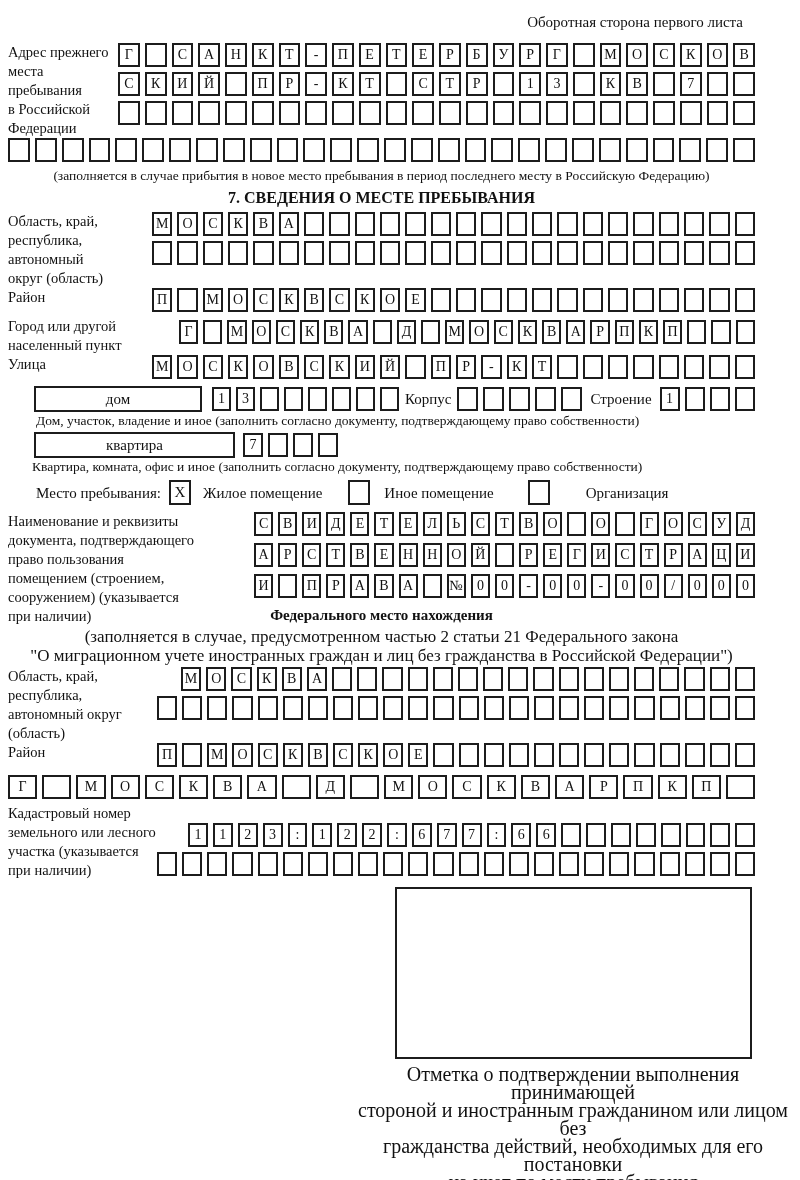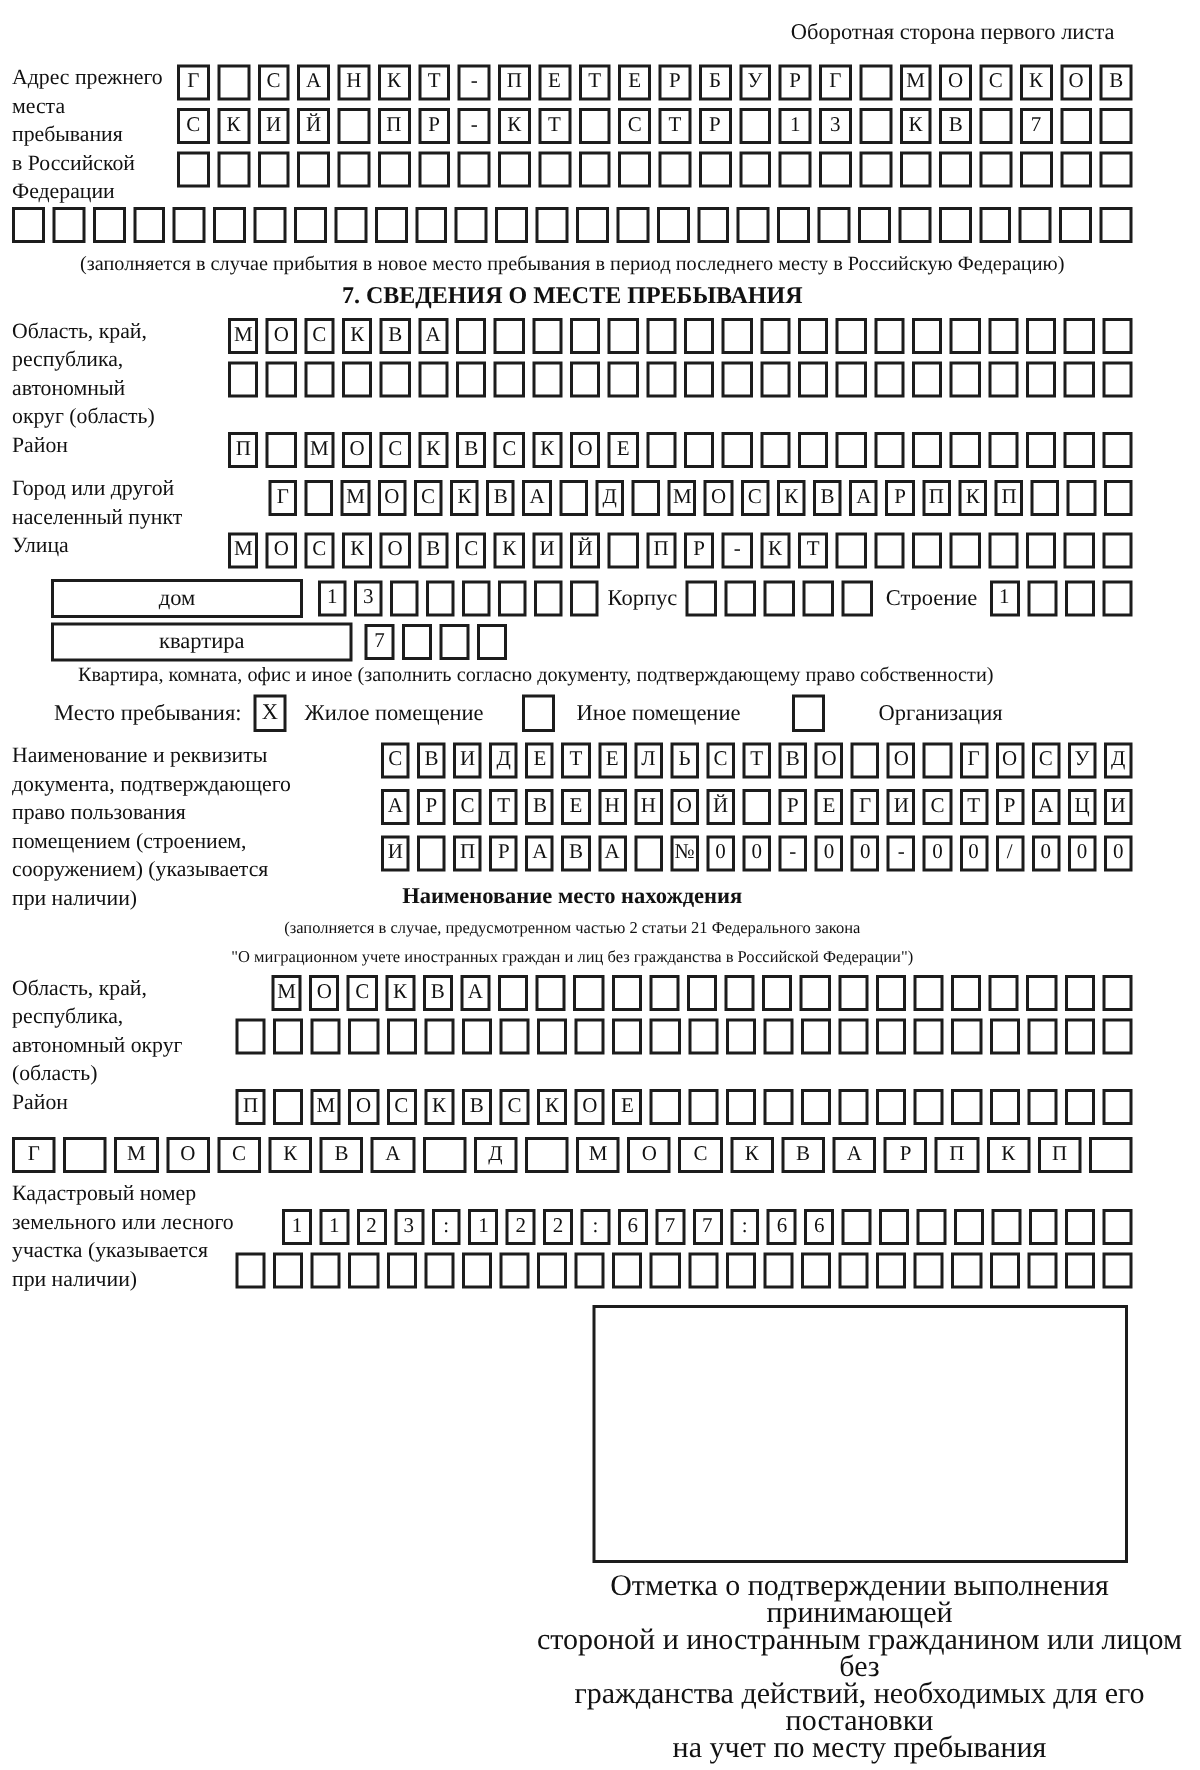--- a/index.html
+++ b/index.html
@@ -26,21 +26,21 @@
   .center{text-align:center;}
   .sect-title{font-size:16px;font-weight:bold;text-align:center;margin-top:4px;line-height:20px;}
   .boxlabel{box-sizing:border-box;border:2px solid #1c1c1c;height:26px;display:flex;
             align-items:center;justify-content:center;font-size:15px;background:#fff;}
   .houseline{display:flex;align-items:center;margin-top:2px;}
   .inline-label{font-size:15px;line-height:26px;}
   .chkbox{box-sizing:border-box;border:2px solid #1c1c1c;width:22px;height:25px;display:flex;
           align-items:center;justify-content:center;font-size:15px;}
   .stayrow{display:flex;align-items:center;margin-top:4px;height:27px;}
   .fact-title{font-size:15px;font-weight:bold;text-align:center;margin-top:-20px;line-height:19px;}
-  .fact-note{font-size:11px;line-height:19px;text-align:center;margin-top:2px;}
+  .fact-note{font-size:17px;line-height:19px;text-align:center;margin-top:2px;}
   .ml24{margin-left:24px;} .ml31{margin-left:31px;}
   .stamp-box{margin-left:387px;margin-top:6px;width:357px;height:172px;
              box-sizing:border-box;border:2px solid #1c1c1c;background:#fff;}
   .stamp-caption{margin-left:345px;width:440px;margin-top:6px;font-size:20px;line-height:18px;
                  text-align:center;}
   .mt2{margin-top:2px;} .mt3{margin-top:3px;} .mt4{margin-top:4px;} .mt6{margin-top:6px;} .mt12{margin-top:12px;}
   .gap6{width:6px;flex:0 0 6px;} .gap8{width:8px;flex:0 0 8px;} .gap10{width:10px;flex:0 0 10px;}
 </style>
 </head>
 <body>
@@ -354,33 +354,34 @@
     <div class="gap8"></div>
     <div class="inline-label">Строение</div>
     <div class="gap8"></div>
     <div class="cellrow fixed20" style="margin-bottom:0;">
         <span class="cell">1</span>
         <span class="cell"></span>
         <span class="cell"></span>
         <span class="cell"></span>
       </div>
   </div>
+  <div class="note nowrap" style="margin-left:28px;">Дом, участок, владение и иное (заполнить согласно документу, подтверждающему право собственности)</div>
 
   <div class="houseline mt3">
     <div style="width:26px;flex:0 0 26px;"></div>
     <div class="boxlabel" style="width:201px;flex:0 0 201px;">квартира</div>
     <div class="gap8"></div>
     <div class="cellrow fixed20" style="margin-bottom:0;">
         <span class="cell">7</span>
         <span class="cell"></span>
         <span class="cell"></span>
         <span class="cell"></span>
       </div>
   </div>
-  <div class="note nowrap" style="margin-left:44px;">Квартира, комната, офис и иное (заполнить согласно документу, подтверждающему право собственности)</div>
+  <div class="note nowrap" style="margin-left:24px;">Квартира, комната, офис и иное (заполнить согласно документу, подтверждающему право собственности)</div>
 
   <div class="stayrow">
     <div style="width:28px;flex:0 0 28px;"></div>
     <span class="inline-label">Место пребывания:</span>
     <div class="gap8"></div>
     <span class="chkbox">X</span>
     <div style="width:12px;flex:0 0 12px;"></div>
     <span class="inline-label">Жилое помещение</span>
     <div style="width:26px;flex:0 0 26px;"></div>
     <span class="chkbox"></span>
@@ -465,21 +466,21 @@
           <span class="cell">0</span>
           <span class="cell">0</span>
           <span class="cell">/</span>
           <span class="cell">0</span>
           <span class="cell">0</span>
           <span class="cell">0</span>
         </div>
     </div>
   </div>
 
-  <div class="fact-title">Наименование место нахождения</div>
+  <div class="fact-title">Федерального место нахождения</div>
   <div class="fact-note prewrap">(заполняется в случае, предусмотренном частью 2 статьи 21 Федерального закона
 "О миграционном учете иностранных граждан и лиц без гражданства в Российской Федерации")</div>
 
   <div class="frow mt2">
     <div class="label w149 prewrap">Область, край,
 республика,
 автономный округ
 (область)</div>
     <div class="gridcol">
       <div class="cellrow ml24">

